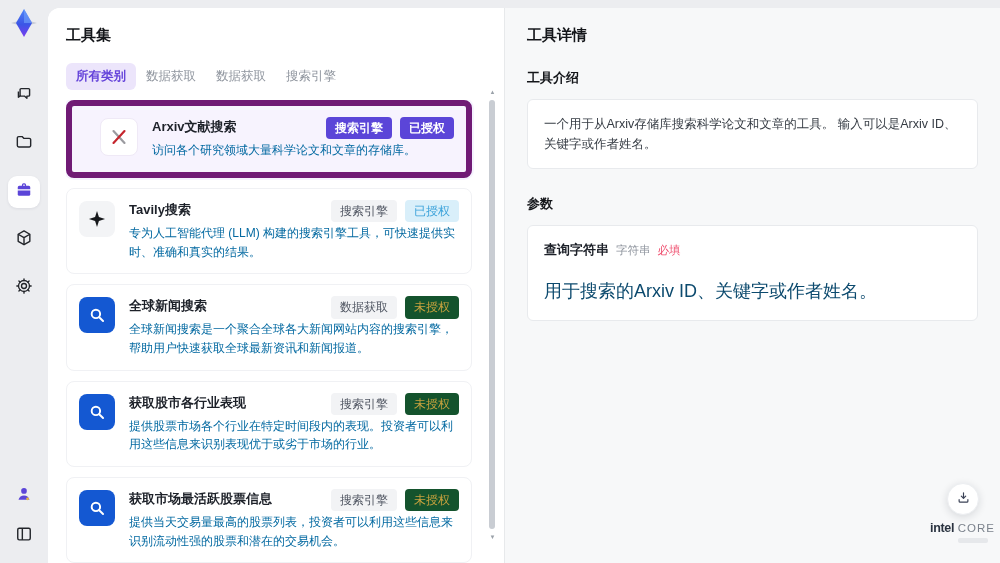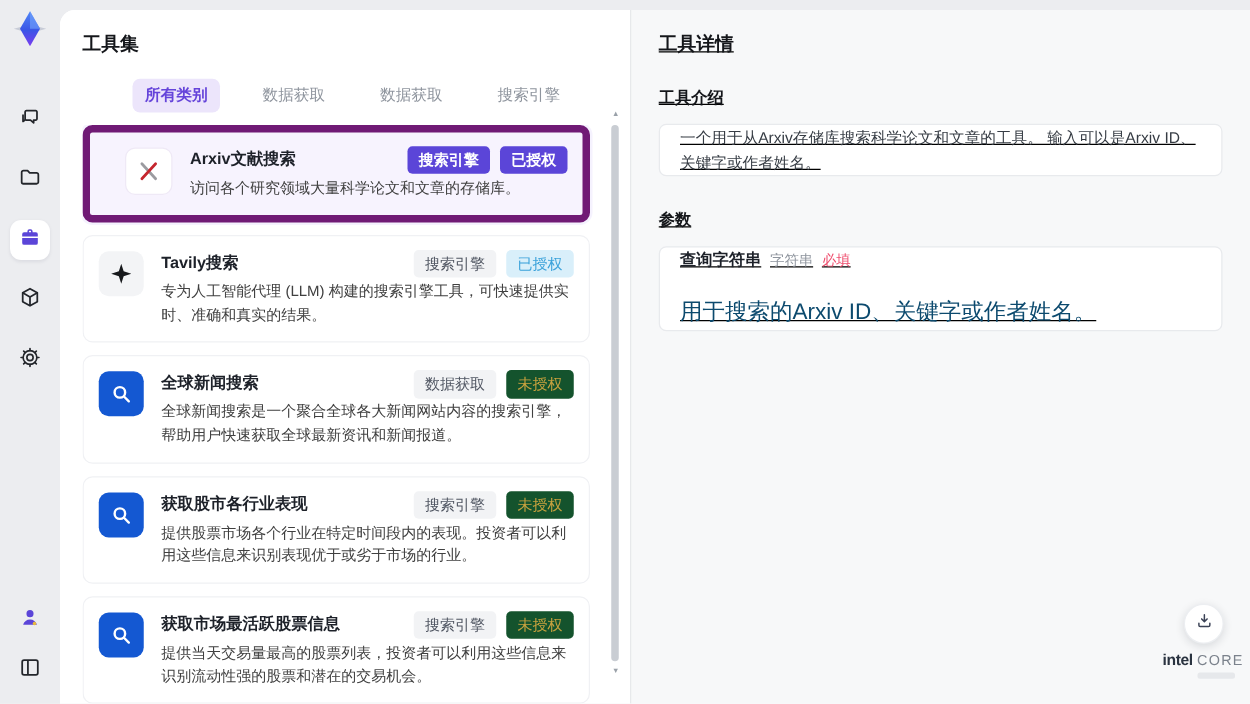--- a/index.html
+++ b/index.html
@@ -27,21 +27,21 @@
   .sidebar-bottom .nav-item{width:30px;height:30px;}
   
   .content{
     position:absolute;left:48px;top:8px;right:0;bottom:0;
     background:#ffffff;border-top-left-radius:12px;overflow:hidden;
     display:flex;
   }
   
   .list-panel{width:456px;min-width:456px;position:relative;padding:16px 18px 0 18px;box-sizing:border-box;background:#fff;}
   .page-title{font-size:15px;font-weight:bold;color:#14161a;margin:2px 0 18px 0;}
-  .tabs{display:flex;align-items:flex-end;gap:24px;margin-bottom:10px;margin-left:40px;}
+  .tabs{display:flex;align-items:flex-end;gap:0;margin-bottom:10px;}
   .tab{
     border:none;background:transparent;color:#8f959e;font-size:12.5px;
     padding:5px 10px;border-radius:6px;cursor:pointer;font-family:inherit;white-space:nowrap;
   }
   .tab.active{background:#ece5fb;color:#6544da;font-weight:bold;}
   .tool-list{height:467px;overflow:hidden;padding-right:14px;}
   .tool-card{
     position:relative;display:flex;align-items:flex-start;
     background:#fff;border:1px solid #f0f1f4;border-radius:8px;
     padding:12px 12px 12px 12px;margin-bottom:10px;cursor:pointer;
@@ -50,40 +50,40 @@
   .tool-icon{
     width:36px;height:36px;min-width:36px;border-radius:8px;
     display:flex;align-items:center;justify-content:center;overflow:hidden;
   }
   .tool-icon svg{width:22px;height:22px;}
   .icon-arxiv{background:#ffffff;border:1px solid #efe9f6;}
   .icon-star{background:#f3f4f6;}
   .icon-search{background:#1458d2;}
   .tool-text{margin-left:14px;padding-right:4px;min-width:0;}
   .tool-name{font-size:13px;font-weight:bold;color:#1d2129;line-height:1.4;}
-  .tool-desc{font-size:12px;color:#404040;margin-top:5px;line-height:1.55;max-width:330px;}
+  .tool-desc{font-size:12px;color:#0369a1;margin-top:5px;line-height:1.55;max-width:330px;}
   .tool-tags{position:absolute;top:11px;right:12px;display:flex;gap:8px;}
   .tag{font-size:12px;line-height:1.2;padding:4px 9px;border-radius:4px;white-space:nowrap;}
   .tag-cat{background:#f2f3f5;color:#515763;}
   .tag-status.st-ok{background:#d9effa;color:#3ba2da;}
   .tag-status.st-no{background:#14532d;color:#c8a23e;}
   .tool-card.selected .tag{background:#5b45d8;color:#ffffff;font-weight:bold;}
   
   .list-scrollbar{position:absolute;right:7px;top:74px;bottom:6px;width:9px;}
   .sb-arrow{position:absolute;left:0;width:9px;text-align:center;font-size:6px;color:#9aa1a9;line-height:8px;}
   .sb-up{top:6px;}
   .sb-down{bottom:16px;}
   .sb-thumb{position:absolute;left:1px;top:18px;bottom:28px;width:6px;border-radius:3px;background:#c9cdd3;}
   
-  .details-panel{flex:1;background:#f7f8f9;border-left:1px solid #e7e9eb;padding:16px 22px;box-sizing:border-box;text-decoration:underline;}
+  .details-panel{flex:1;background:#f7f8f9;border-left:1px solid #e7e9eb;padding:16px 22px;box-sizing:border-box;}
   .details-title{font-size:15px;font-weight:bold;color:#14161a;margin:2px 0 24px 0;}
   .section-title{font-size:13px;font-weight:bold;color:#14161a;margin:0 0 12px 0;}
   .detail-card{
     background:#ffffff;border:1px solid #e8eaed;border-radius:6px;
-    padding:0 16px;font-size:12.5px;color:#363c44;line-height:1.6;
+    padding:14px 16px;font-size:12.5px;color:#363c44;line-height:1.6;
   }
   .intro-card{margin-bottom:26px;}
   .param-head{display:flex;align-items:baseline;gap:7px;}
   .param-name{font-size:13px;font-weight:bold;color:#1d2129;}
   .param-type{font-size:11.5px;color:#8f959e;}
   .param-required{font-size:11.5px;color:#ef4e6e;}
   .param-desc{font-size:18px;color:#0c4a6e;margin-top:16px;}
   
   .fab{
     position:absolute;left:947px;top:483px;width:30px;height:30px;border-radius:50%;

